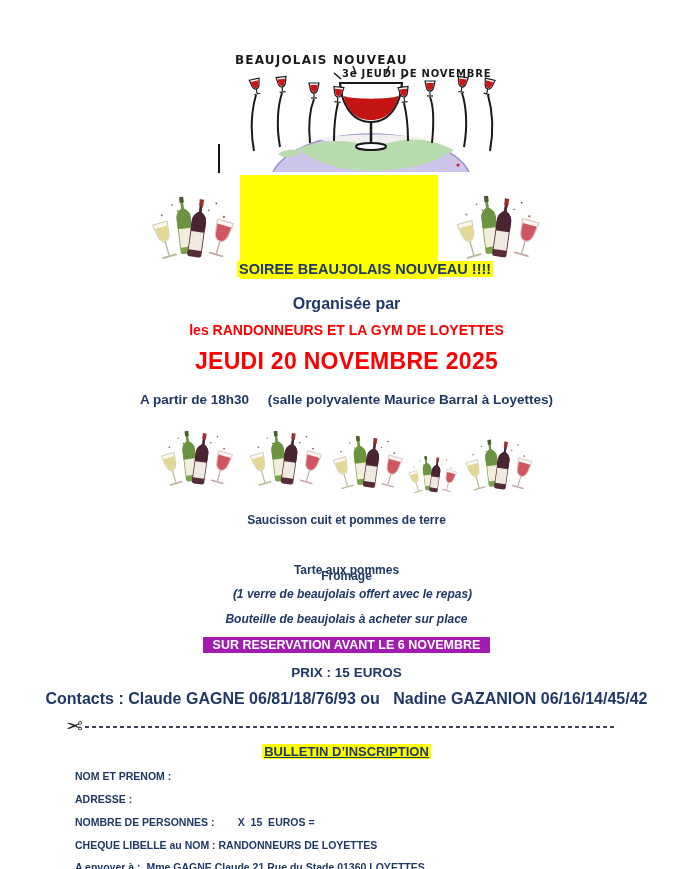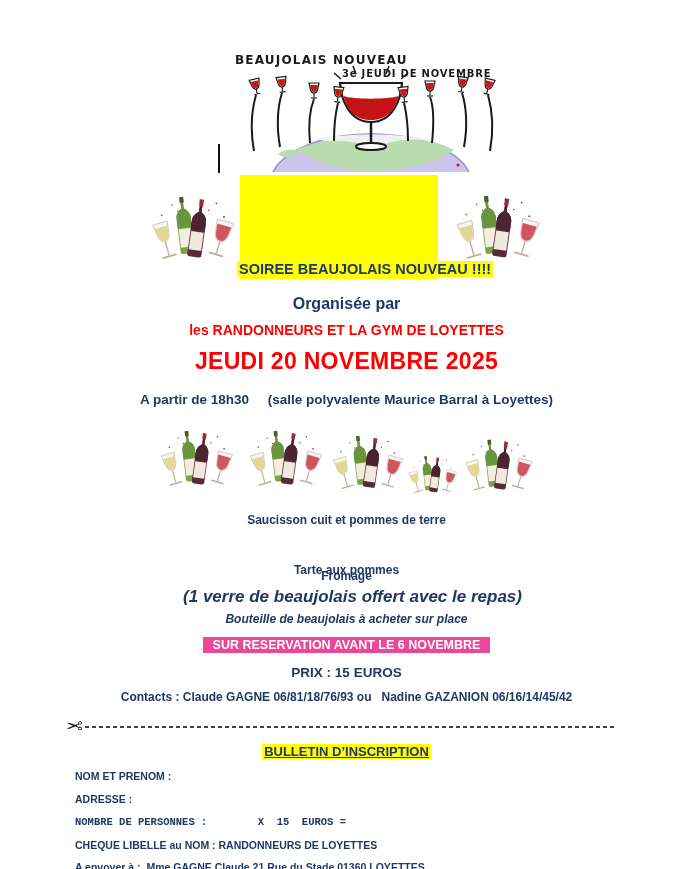--- a/index.html
+++ b/index.html
@@ -18,38 +18,38 @@
                font-weight:bold;font-size:14.5px;color:#1f3864;background:#ffff00;padding:0 2px;}
 
   
   .org{top:271px;font-size:16px;}
   .organizers{top:298px;font-size:14px;}
   .date{top:324px;font-size:23px;letter-spacing:.3px;}
   .timeplace{top:368px;font-size:13.5px;}
   .menu1{top:489px;font-size:12px;}
   .menu2{top:545px;font-size:12px;}
   .menu3{top:539px;font-size:12px;}
-  .note1{top:563px;font-size:17px;font-style:italic;padding-left:12px;}
+  .note1{top:563px;font-size:12px;font-style:italic;padding-left:12px;}
   .note2{top:588px;font-size:12px;font-style:italic;}
   .resv{top:613px;font-size:12.5px;}
-  .resv span{background:#ec4899;color:#ffffff;padding:1px 10px;display:inline-block;}
+  .resv span{background:#a21caf;color:#ffffff;padding:1px 10px;display:inline-block;}
   .price{top:641px;font-size:13.5px;}
-  .contacts{top:666px;font-size:12px;}
+  .contacts{top:666px;font-size:16px;}
 
   
   .cutline{top:692px;left:66px;width:550px;display:flex;align-items:center;}
   .scissors{font-size:20px;line-height:1;color:#1a1a1a;display:inline-block;transform:scaleX(-1);}
   .dash{flex:1;height:2px;margin-left:2px;margin-top:2px;
         background:repeating-linear-gradient(90deg,#3a4154 0 4px,transparent 4px 7px);}
 
   
   .bulletin{top:720px;font-size:13px;}
   .bulletin span{background:#ffff00;text-decoration:underline;padding:0 2px;display:inline-block;}
   .field{left:75px;font-size:10.5px;font-weight:bold;color:#1f3864;white-space:pre;}
-  .f0{top:746px;} .f1{top:769px;} .f2{top:792px;font-family:Liberation Mono, monospace;} .f3{top:815px;} .f4{top:837px;}
+  .f0{top:746px;} .f1{top:769px;} .f2{top:792px;} .f3{top:815px;} .f4{top:837px;}
 
   .vline{left:218px;top:120px;width:2px;height:29px;background:#111111;}
   svg.clip{position:absolute;}
 </style>
 </head>
 <body>
 
 <div class="page">
 
   <svg width="0" height="0" style="position:absolute" aria-hidden="true">

